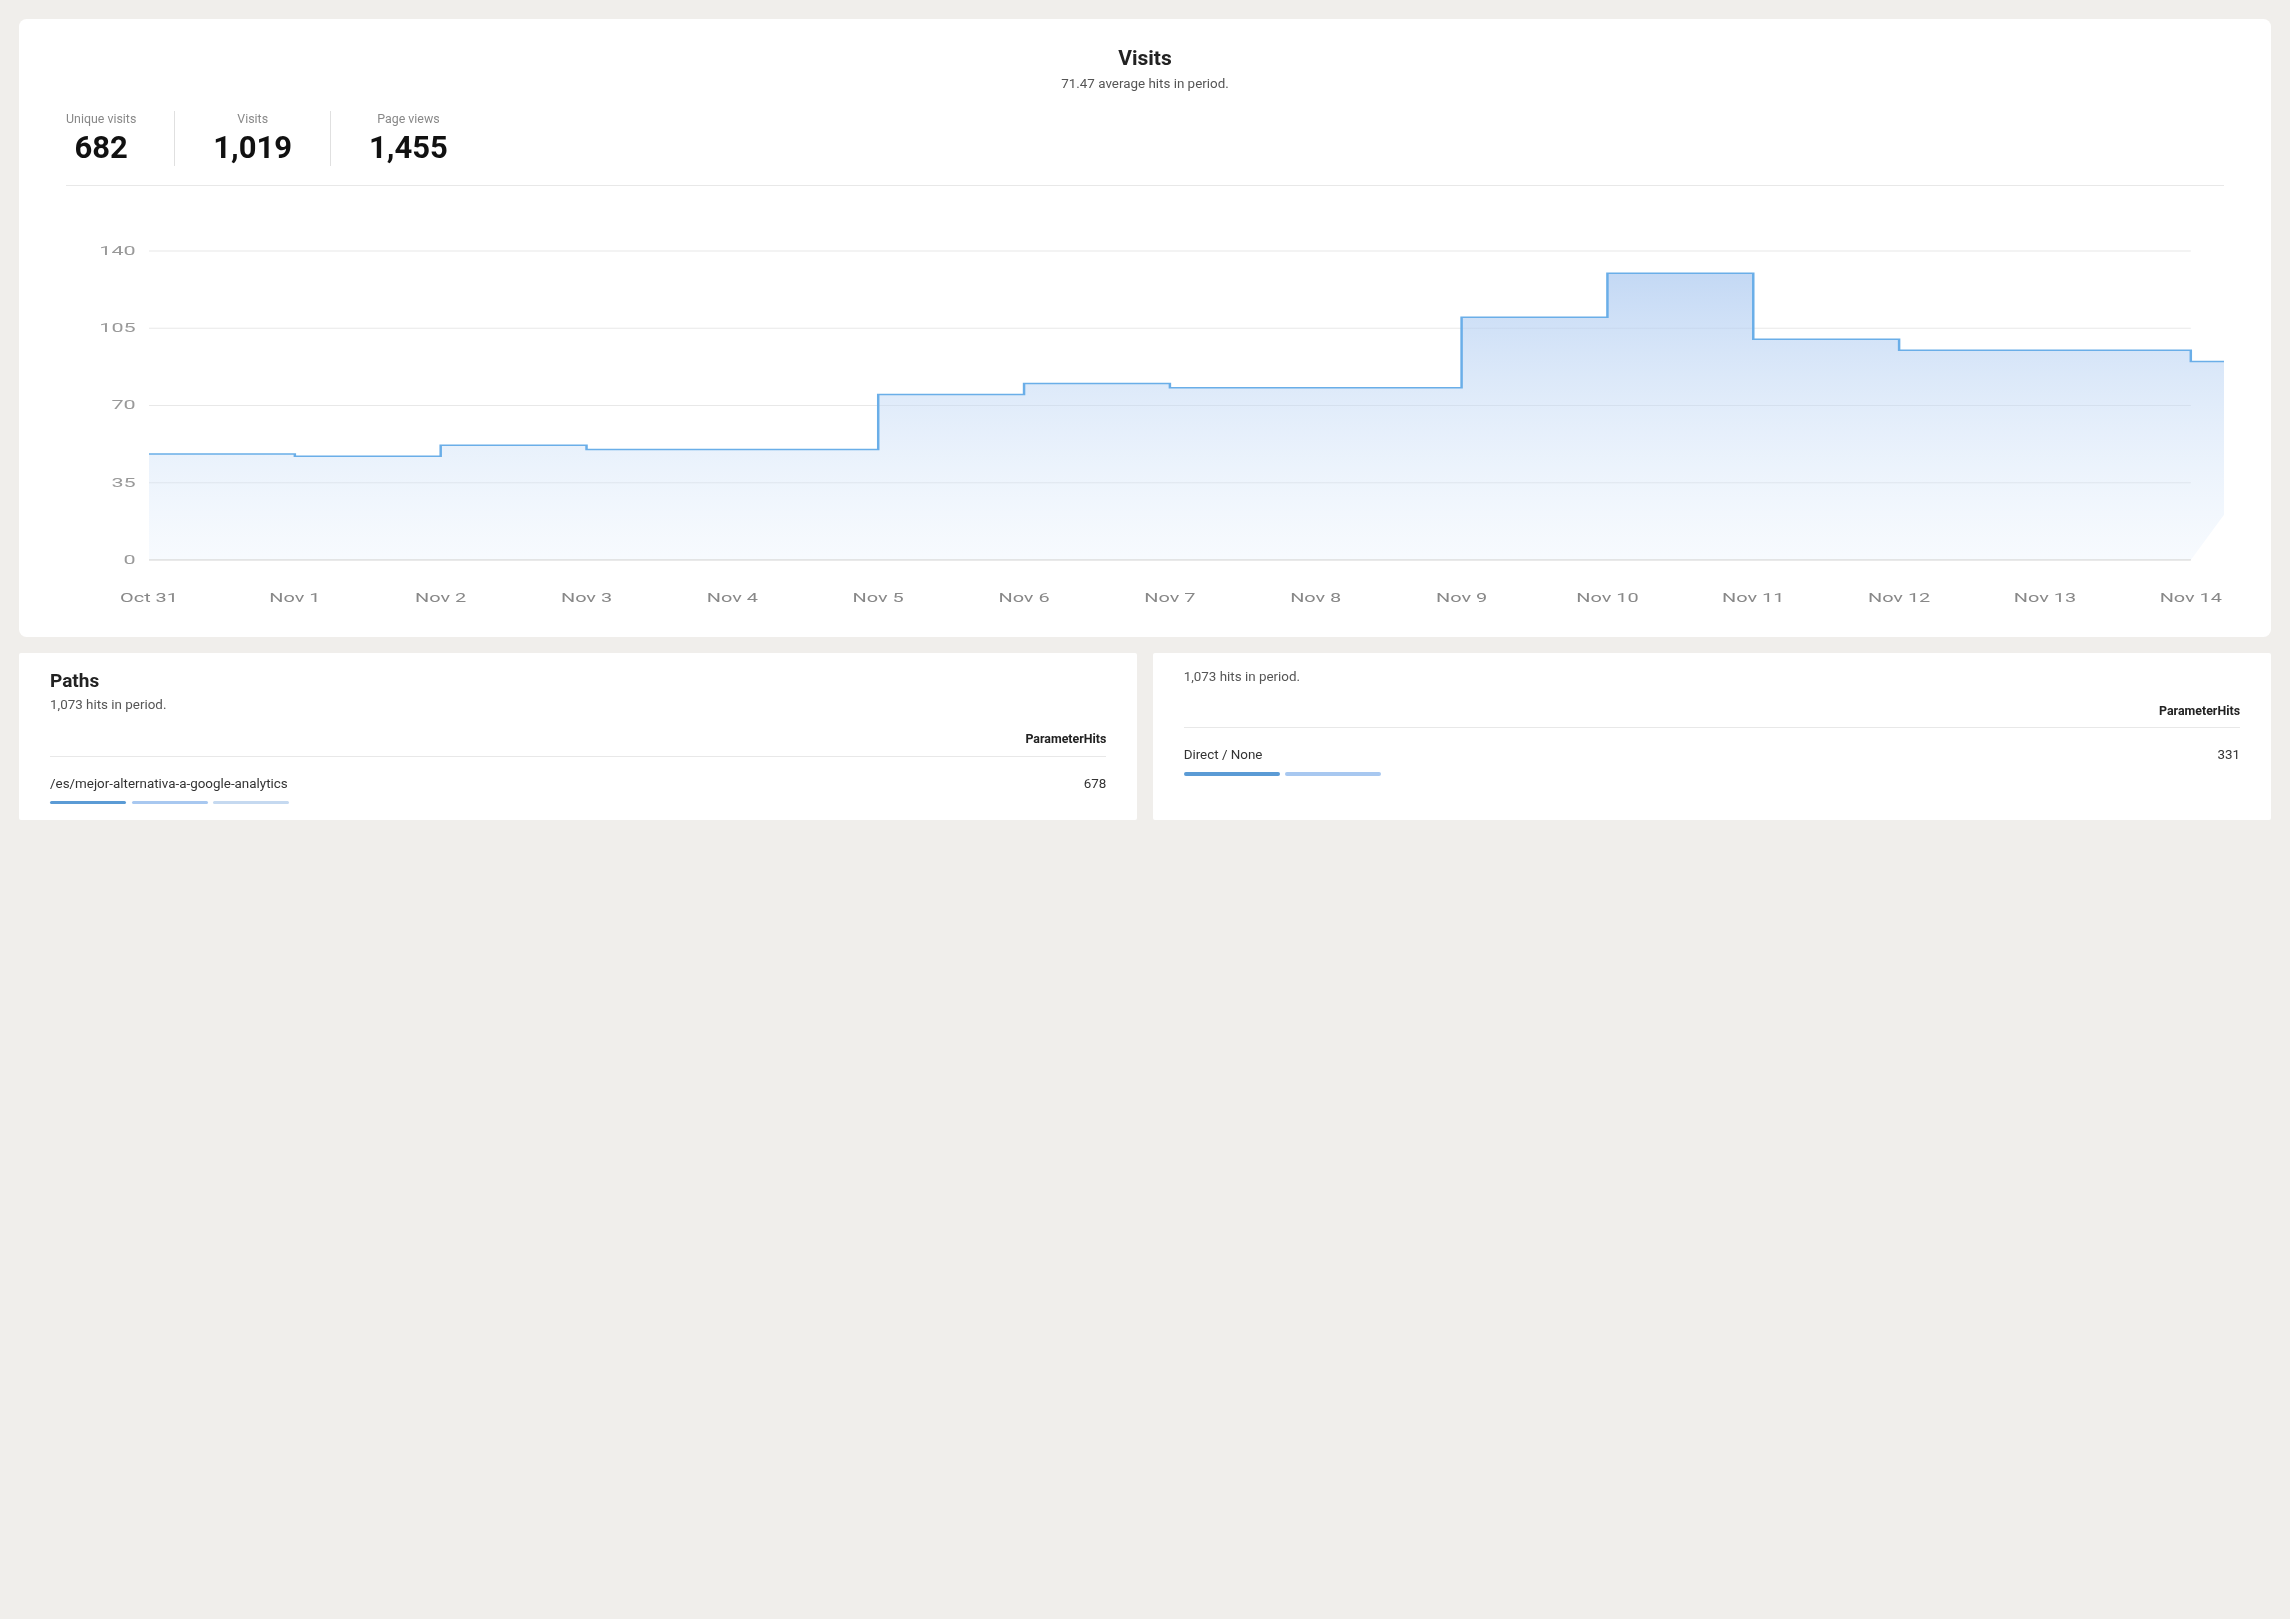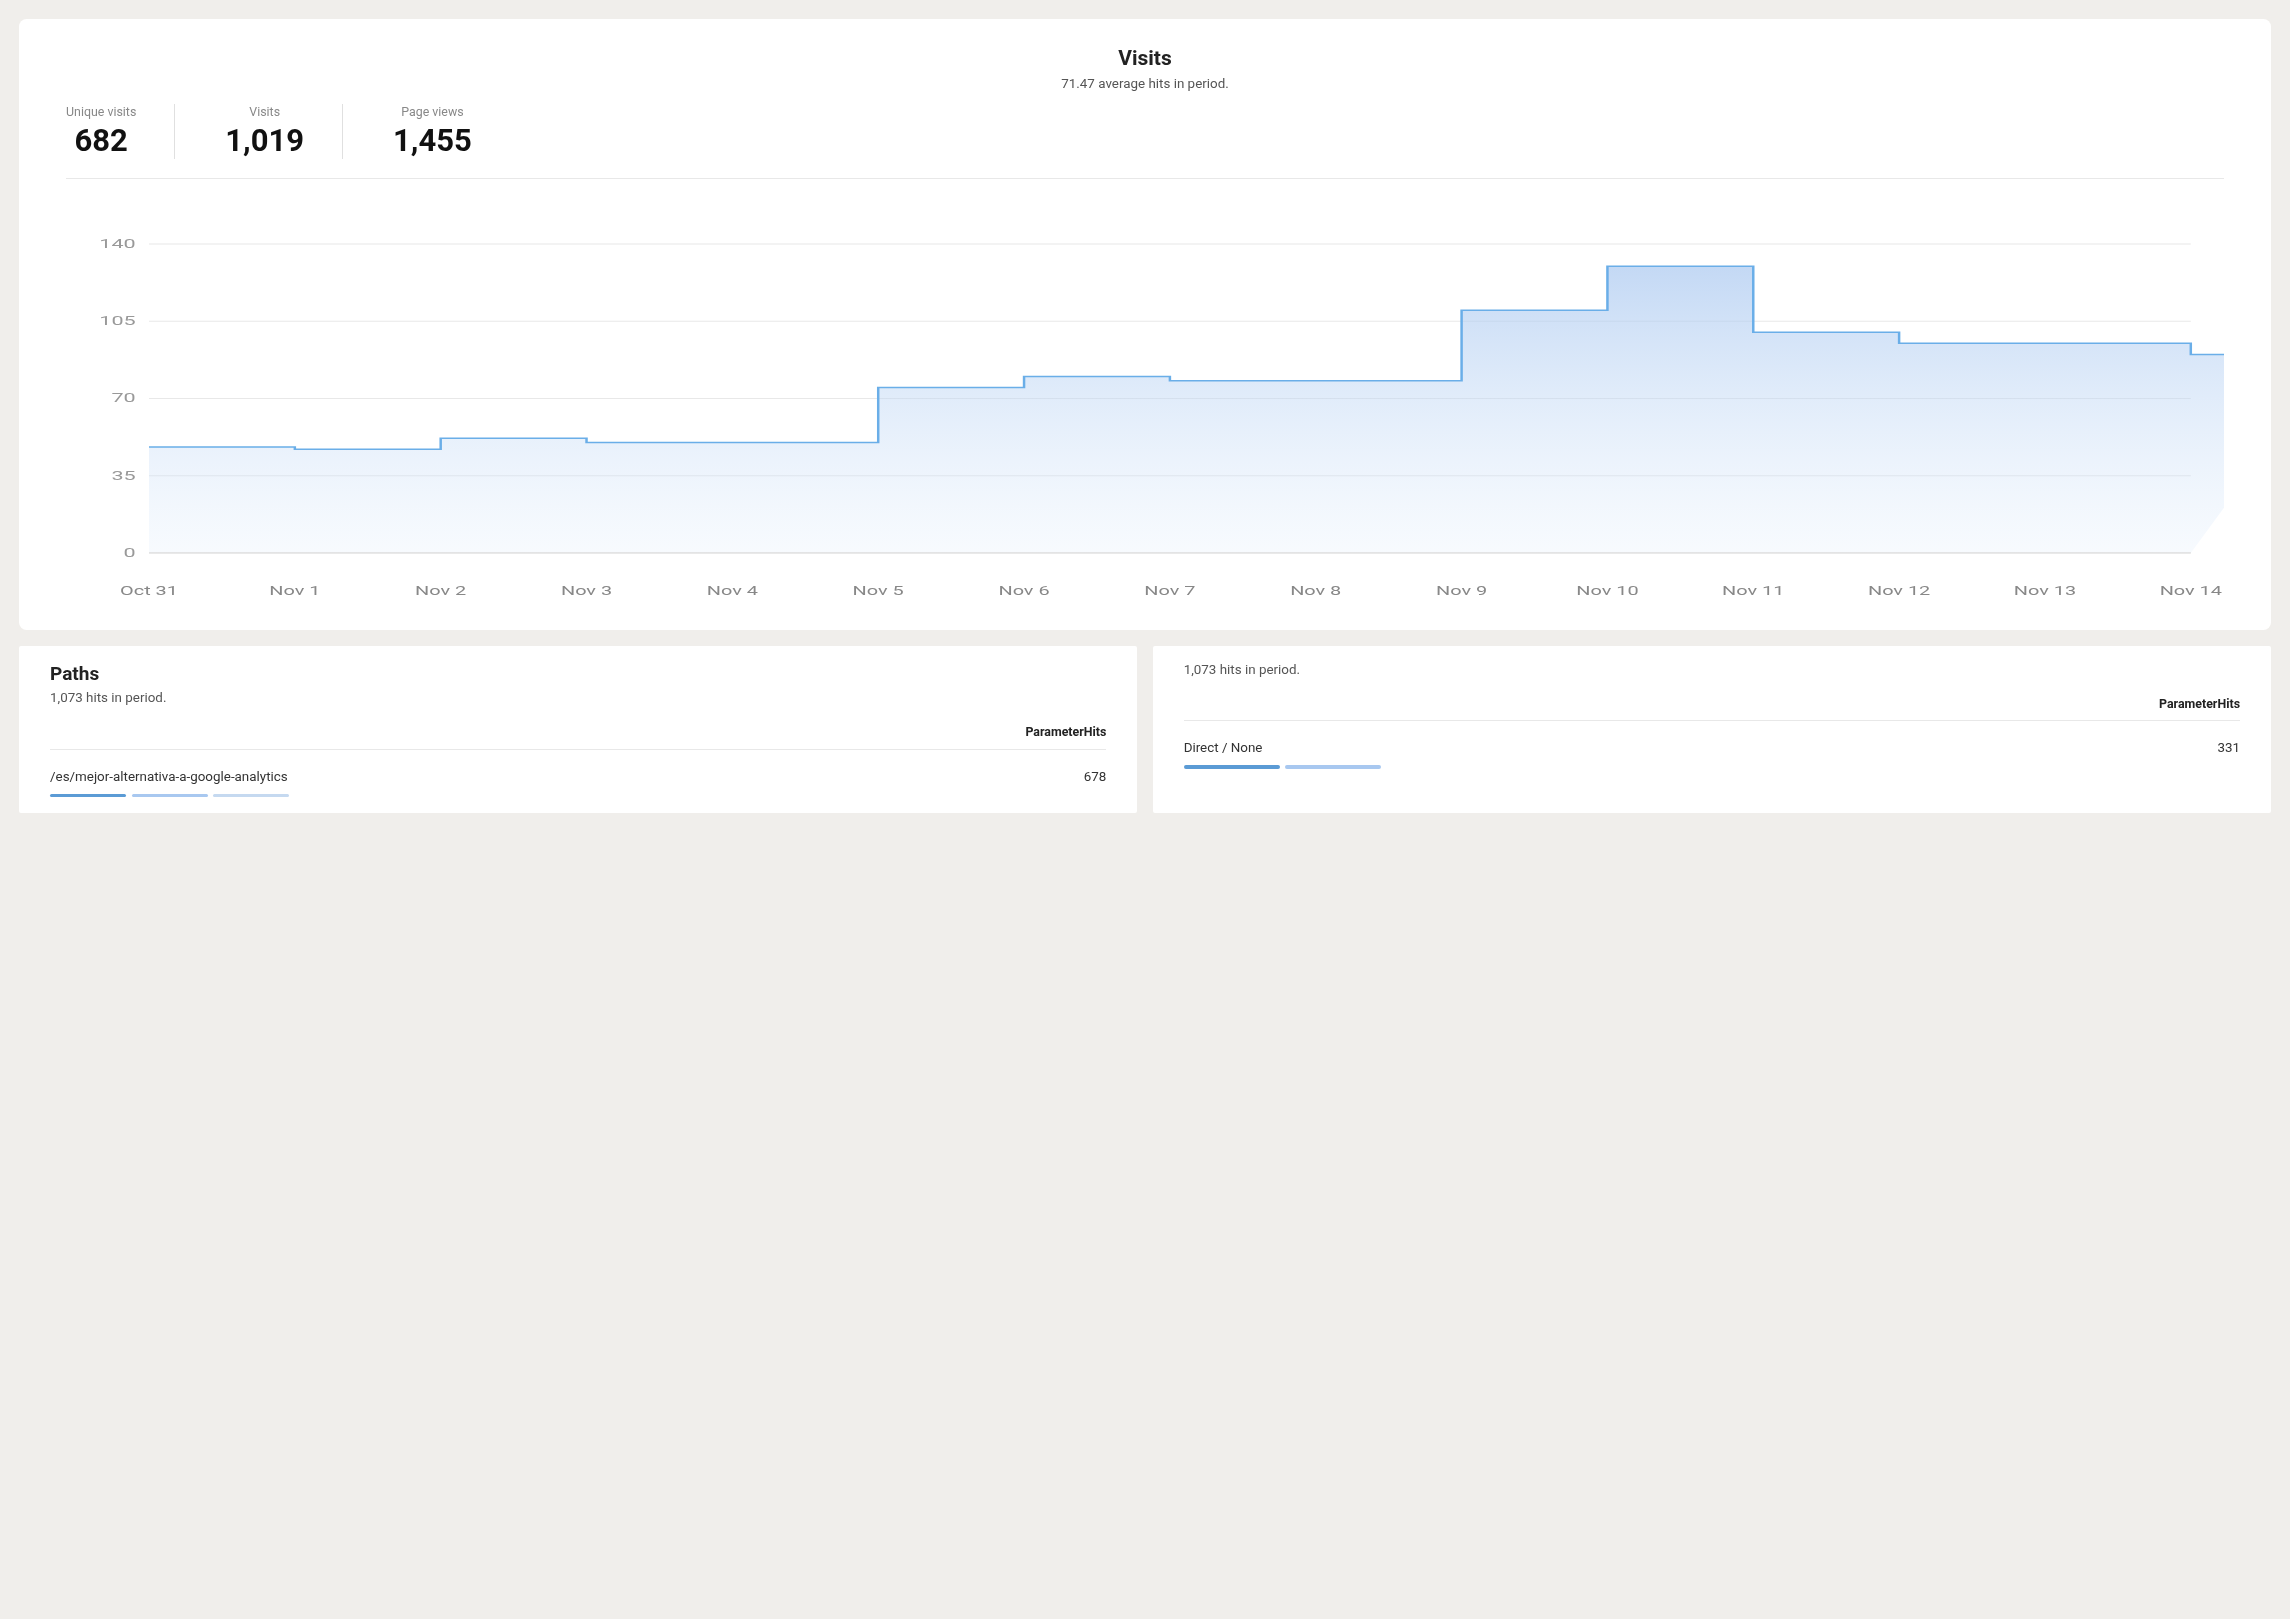--- a/index.html
+++ b/index.html
@@ -17,26 +17,26 @@
       text-align: center;
     }
     .card-title {
       font-size: 21px;
       font-weight: 700;
       margin-bottom: 5.7px;
     }
     .card-subtitle {
       font-size: 13.4px;
       color: #555;
-      margin-bottom: 13px;
+      margin-bottom: 20px;
       font-variant-numeric: tabular-nums;
     }
     .stats-row {
       display: flex;
-      gap: 12px;
+      gap: 0;
       margin-bottom: 23px;
       border-bottom: 1px solid #e8e8e8;
       padding-bottom: 19px;
     }
     .stat-block {
       padding-right: 38px;
       margin-right: 38px;
       border-right: 1px solid #e0e0e0;
     }
     .stat-block:last-child {

